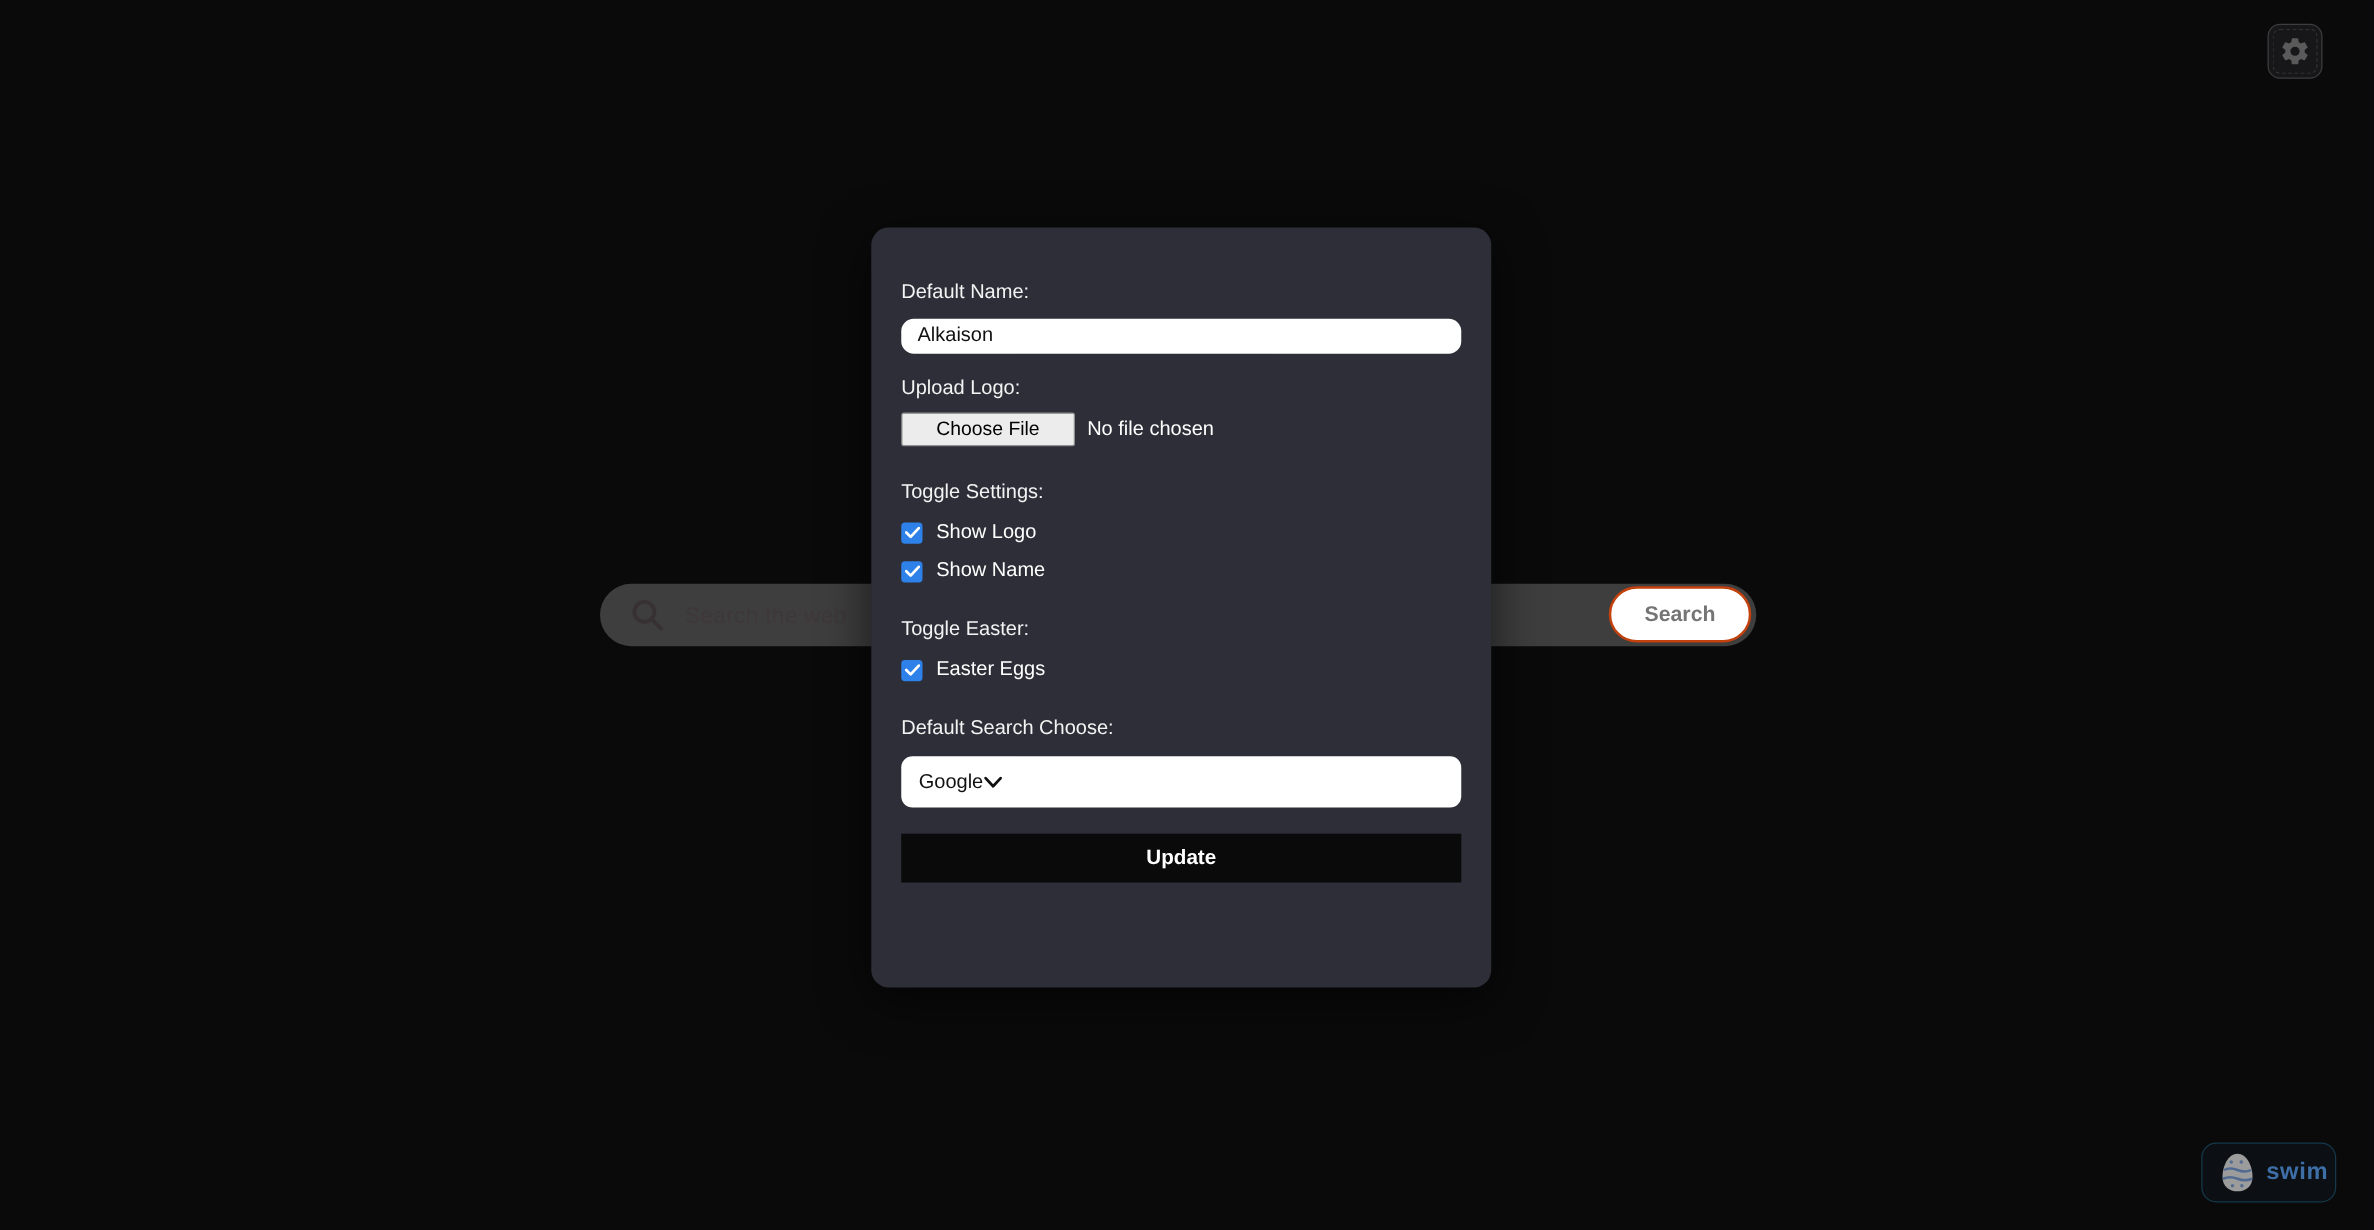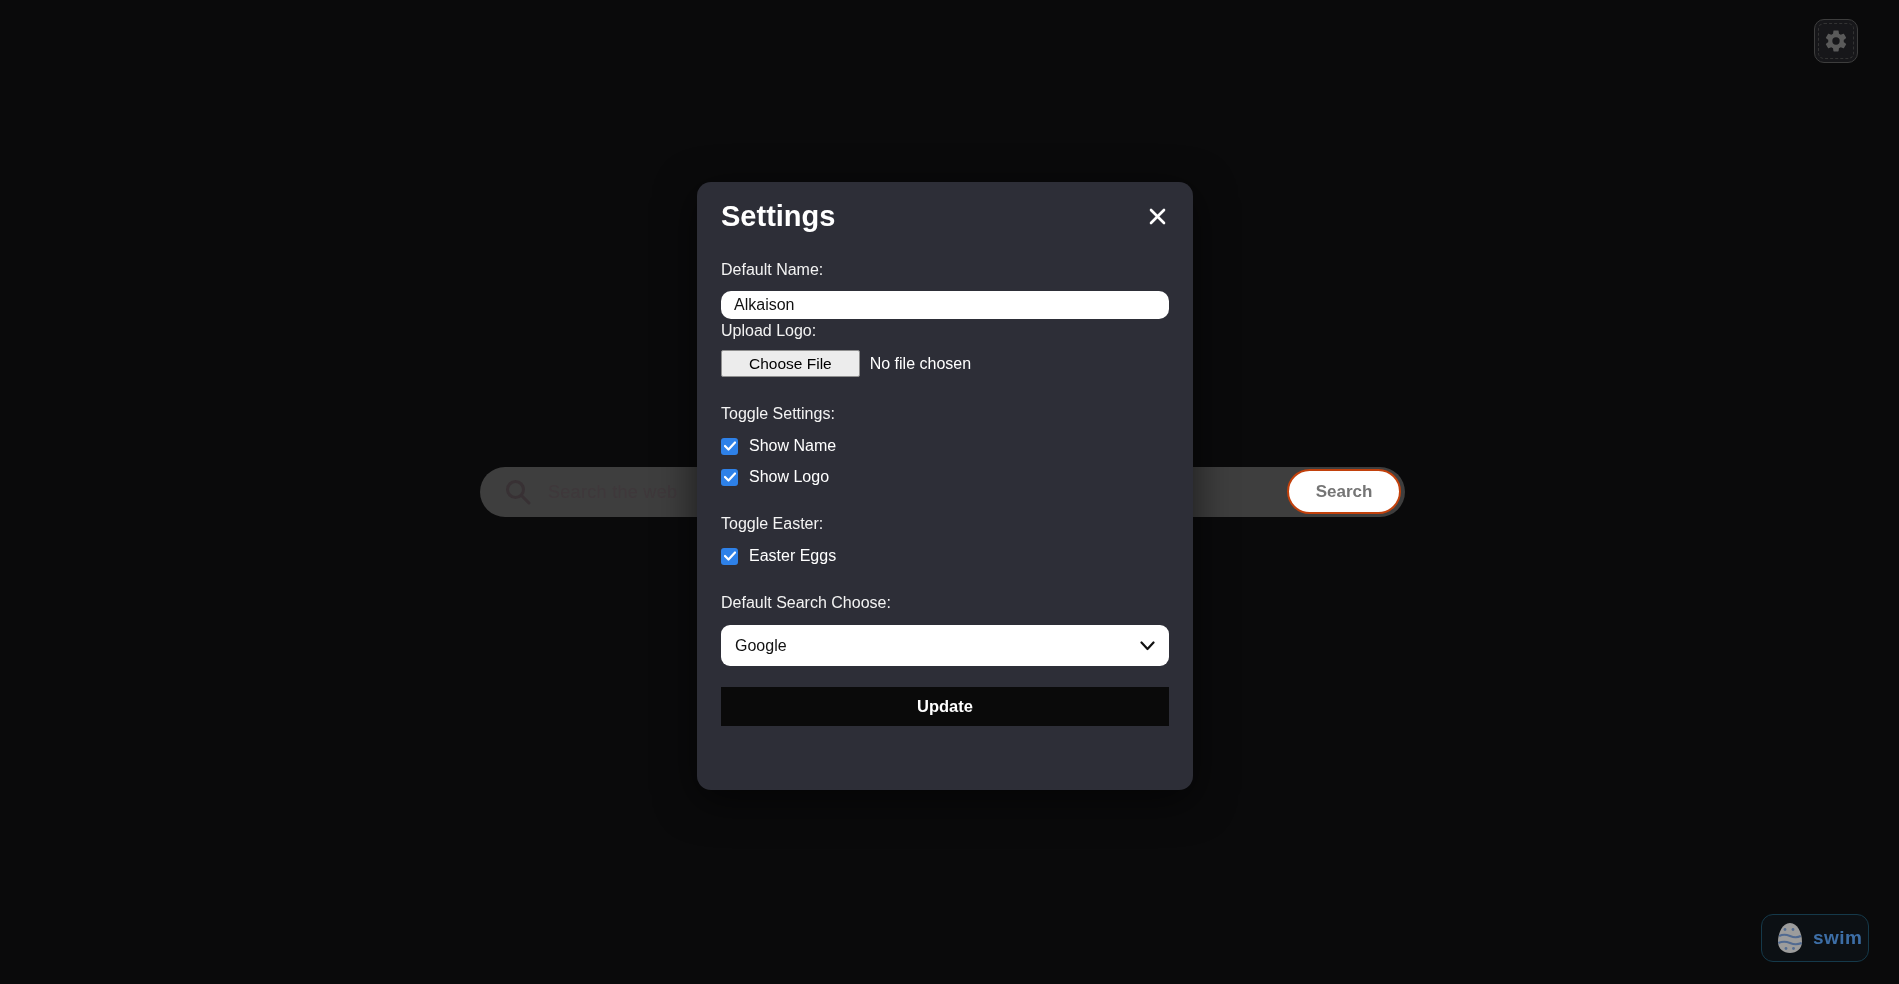--- a/index.html
+++ b/index.html
@@ -23,34 +23,34 @@
   .modal{position:absolute;left:697px;top:182px;width:496px;height:608px;box-sizing:border-box;
     background:#2d2e37;border-radius:14px;padding:16px 24px 24px;z-index:5;
     box-shadow:0 10px 40px rgba(0,0,0,.6);color:#f3f3f3;}
   .modal-header{display:flex;align-items:center;justify-content:space-between;}
   .modal-title{margin:0;font-size:29px;line-height:36px;font-weight:700;color:#ffffff;}
   .close-btn{background:none;border:none;padding:2px;cursor:pointer;display:flex;align-items:center;}
   .lbl{font-size:16px;line-height:19px;color:#f3f3f3;}
   .lbl-display{margin-top:26px;margin-bottom:12px;}
   .txt-input{width:100%;box-sizing:border-box;height:28px;border:none;border-radius:10px;background:#ffffff;
     color:#111;font-size:16px;padding:0 13px;font-family:inherit;outline:none;}
-  .lbl-upload{margin-top:2px;margin-bottom:10px;}
+  .lbl-upload{margin-top:18px;margin-bottom:10px;}
   .file-row{display:flex;align-items:center;gap:10px;height:27px;}
   .file-btn{height:27px;padding:0 27px;background:#ececec;border:1px solid #8f8f8f;border-radius:2px;
     color:#000;font-size:15.5px;font-family:inherit;cursor:pointer;}
   .file-status{font-size:16px;color:#ffffff;}
   .lbl-toggle{margin-top:27px;margin-bottom:14px;}
   .check-row{display:flex;align-items:center;gap:11px;margin-bottom:13px;cursor:default;}
   .checkbox{width:17px;height:17px;border-radius:3px;background:#2e81e8;display:flex;align-items:center;
     justify-content:center;flex:0 0 auto;cursor:pointer;}
   .check-row span{font-size:16px;color:#ffffff;}
   .lbl-easter{margin-top:28px;margin-bottom:14px;}
   .lbl-engine{margin-top:28px;margin-bottom:13px;}
   .select{height:41px;background:#ffffff;border-radius:9px;display:flex;align-items:center;
-    justify-content:space-between;padding:0 14px;cursor:pointer;}
+    justify-content:flex-start;padding:0 14px;cursor:pointer;}
   .select span{font-size:16px;color:#111;}
   .update-btn{margin-top:21px;width:100%;height:39px;border:none;border-radius:0;background:#0a0a0a;
     color:#ffffff;font-weight:700;font-size:16.5px;font-family:inherit;cursor:pointer;}
 
   
   .swim-badge{position:absolute;left:1761px;top:914px;width:108px;height:48px;box-sizing:border-box;
     border:1.5px solid #15394a;border-radius:12px;background:#0c1014;display:flex;align-items:center;
     gap:9px;padding-left:14px;cursor:pointer;}
   .swim-badge span{font-size:19px;font-weight:700;color:#3d6ea6;letter-spacing:.5px;}
 </style>
@@ -69,55 +69,46 @@
   <div class="searchbar">
     <svg class="mag" width="28" height="28" viewBox="0 0 28 28">
       <circle cx="11.5" cy="11.5" r="8" fill="none" stroke="#383134" stroke-width="3"></circle>
       <line x1="17.5" y1="17.5" x2="25" y2="25" stroke="#383134" stroke-width="3" stroke-linecap="round"></line>
     </svg>
     <span class="ph">Search the web</span>
     <button class="search-btn">Search</button>
   </div>
 
   <div class="modal">
-    <div class="modal-header">
-      <h1 class="modal-title">Settings</h1>
-      <button class="close-btn">
-        <svg width="19" height="19" viewBox="0 0 19 19">
-          <line x1="3" y1="3" x2="16" y2="16" stroke="#ffffff" stroke-width="2.6" stroke-linecap="round"></line>
-          <line x1="16" y1="3" x2="3" y2="16" stroke="#ffffff" stroke-width="2.6" stroke-linecap="round"></line>
-        </svg>
-      </button>
-    </div>
 
     <div class="lbl lbl-display">Default Name:</div>
     <input class="txt-input" type="text" value="Alkaison" style="">
 
     <div class="lbl lbl-upload">Upload Logo:</div>
     <div class="file-row">
       <button class="file-btn">Choose File</button>
       <span class="file-status">No file chosen</span>
     </div>
 
     <div class="lbl lbl-toggle">Toggle Settings:</div>
     <div class="check-row">
       <div class="checkbox">
         <svg width="12" height="10" viewBox="0 0 12 10">
             <polyline points="1,5 4.5,8.5 11,1.5" fill="none" stroke="#ffffff" stroke-width="2.2" stroke-linecap="round" stroke-linejoin="round"></polyline>
           </svg>
       </div>
-      <span>Show Name</span>
+      <span>Show Logo</span>
     </div>
     <div class="check-row">
       <div class="checkbox">
         <svg width="12" height="10" viewBox="0 0 12 10">
             <polyline points="1,5 4.5,8.5 11,1.5" fill="none" stroke="#ffffff" stroke-width="2.2" stroke-linecap="round" stroke-linejoin="round"></polyline>
           </svg>
       </div>
-      <span>Show Logo</span>
+      <span>Show Name</span>
     </div>
 
     <div class="lbl lbl-easter">Toggle Easter:</div>
     <div class="check-row">
       <div class="checkbox">
         <svg width="12" height="10" viewBox="0 0 12 10">
             <polyline points="1,5 4.5,8.5 11,1.5" fill="none" stroke="#ffffff" stroke-width="2.2" stroke-linecap="round" stroke-linejoin="round"></polyline>
           </svg>
       </div>
       <span>Easter Eggs</span>

